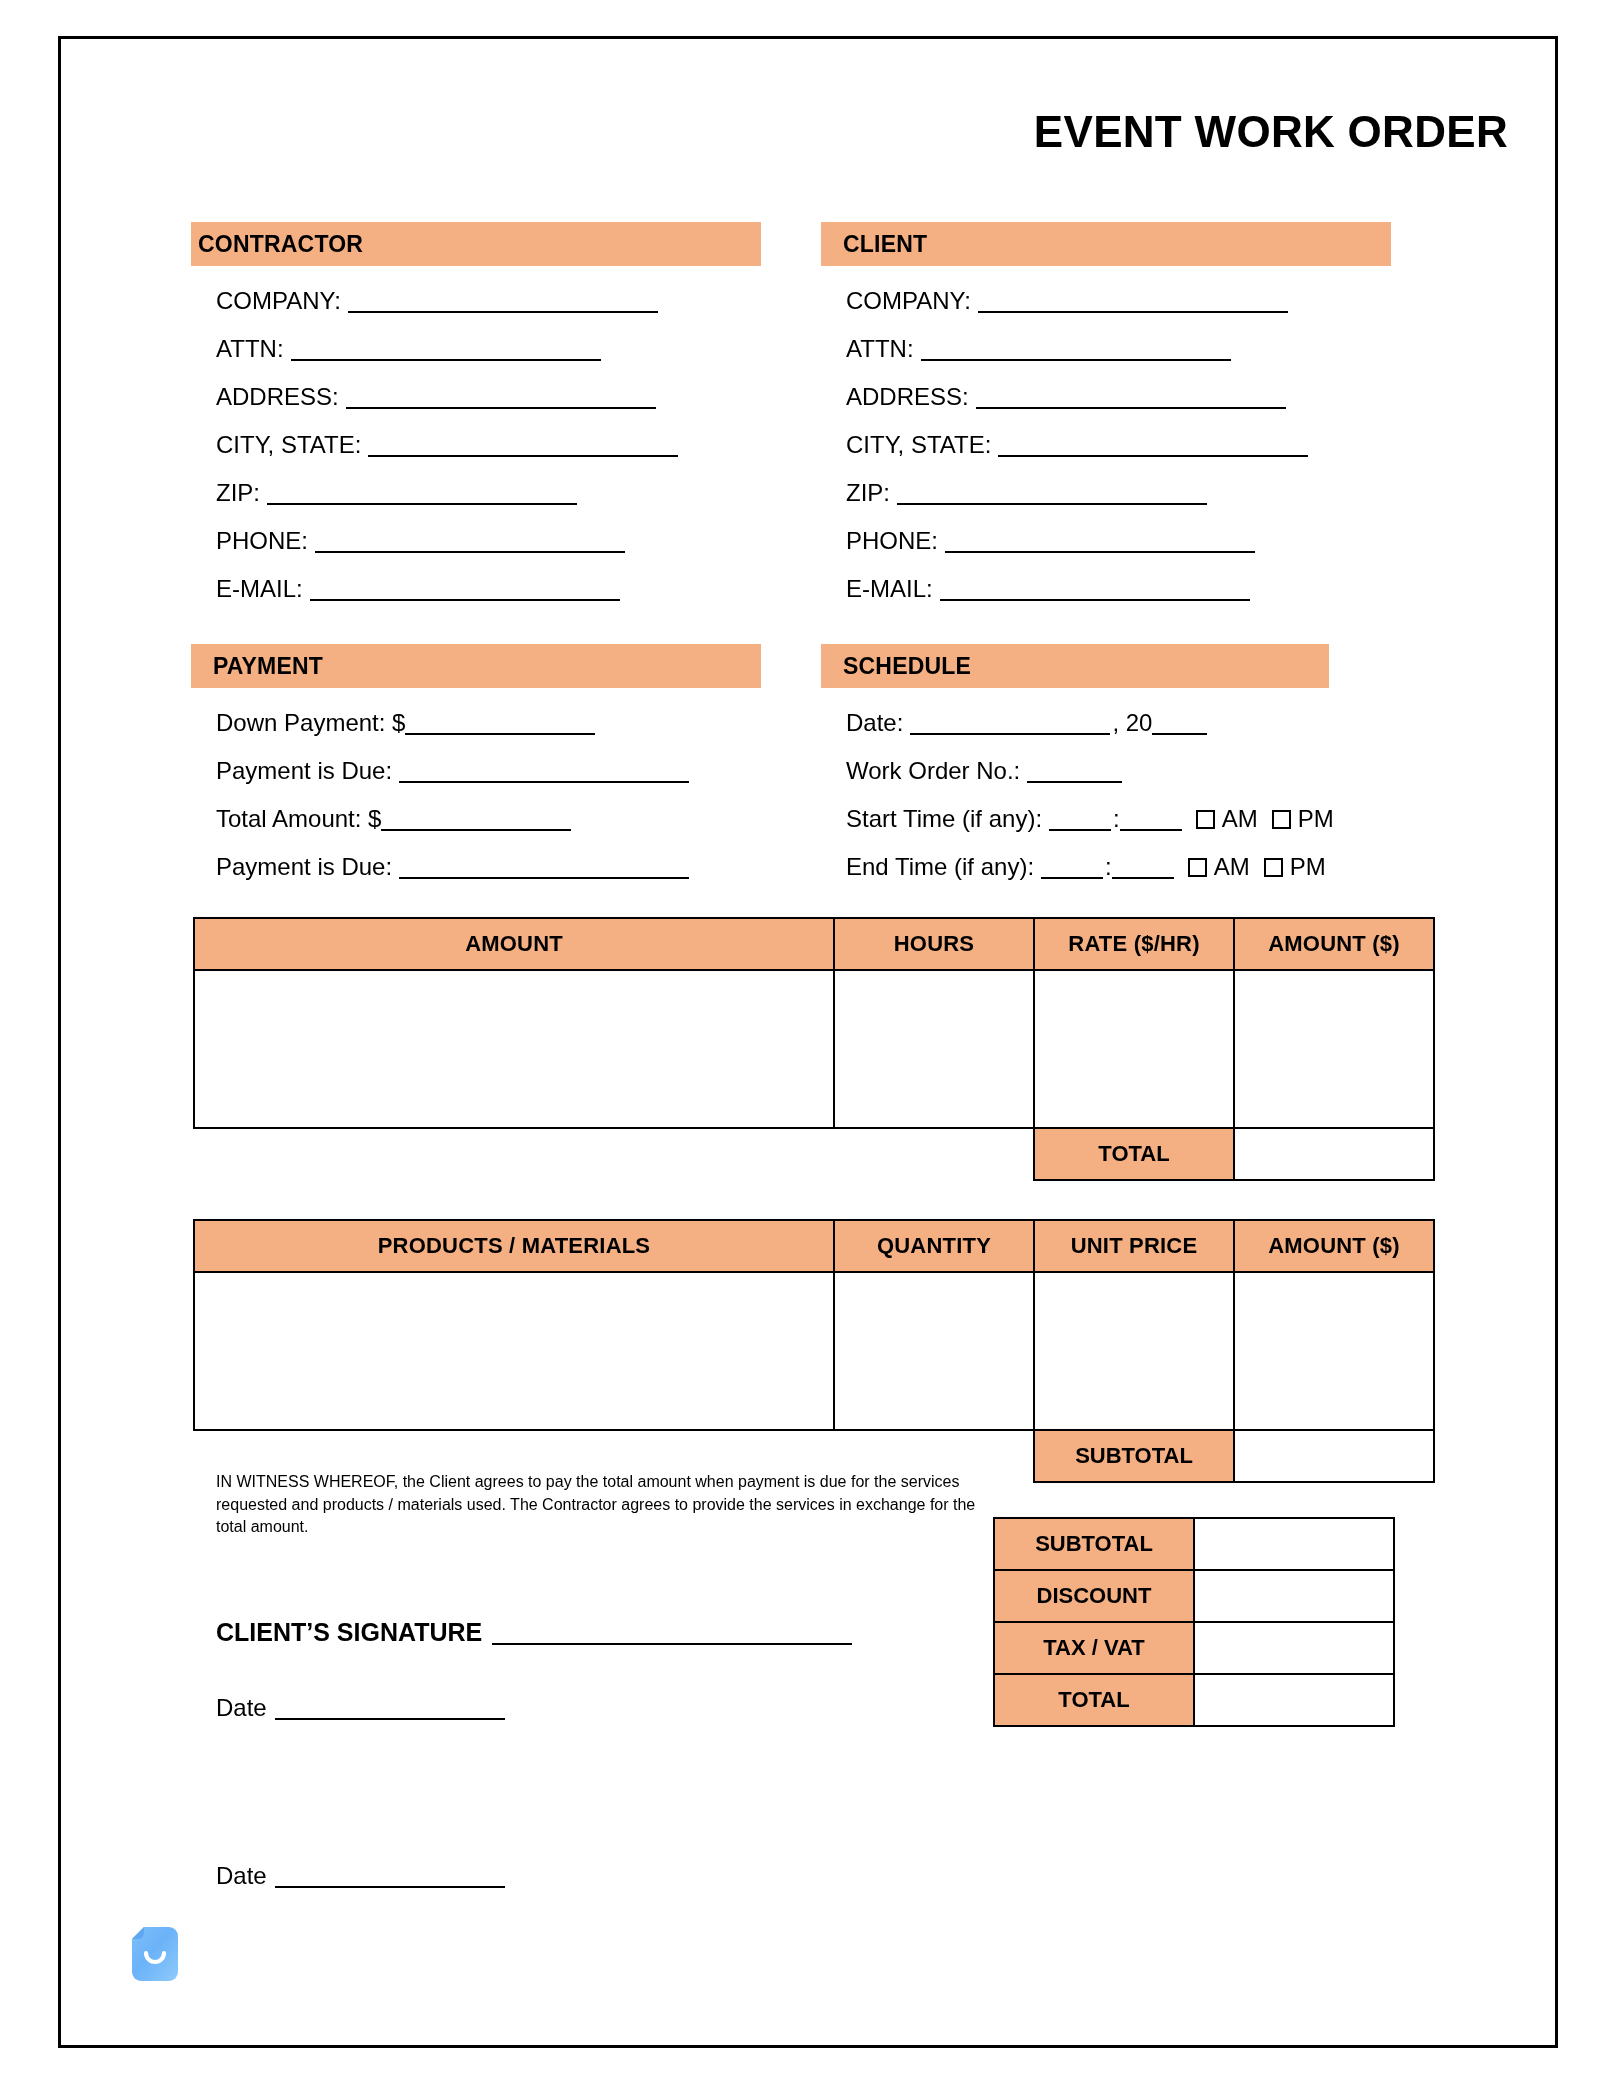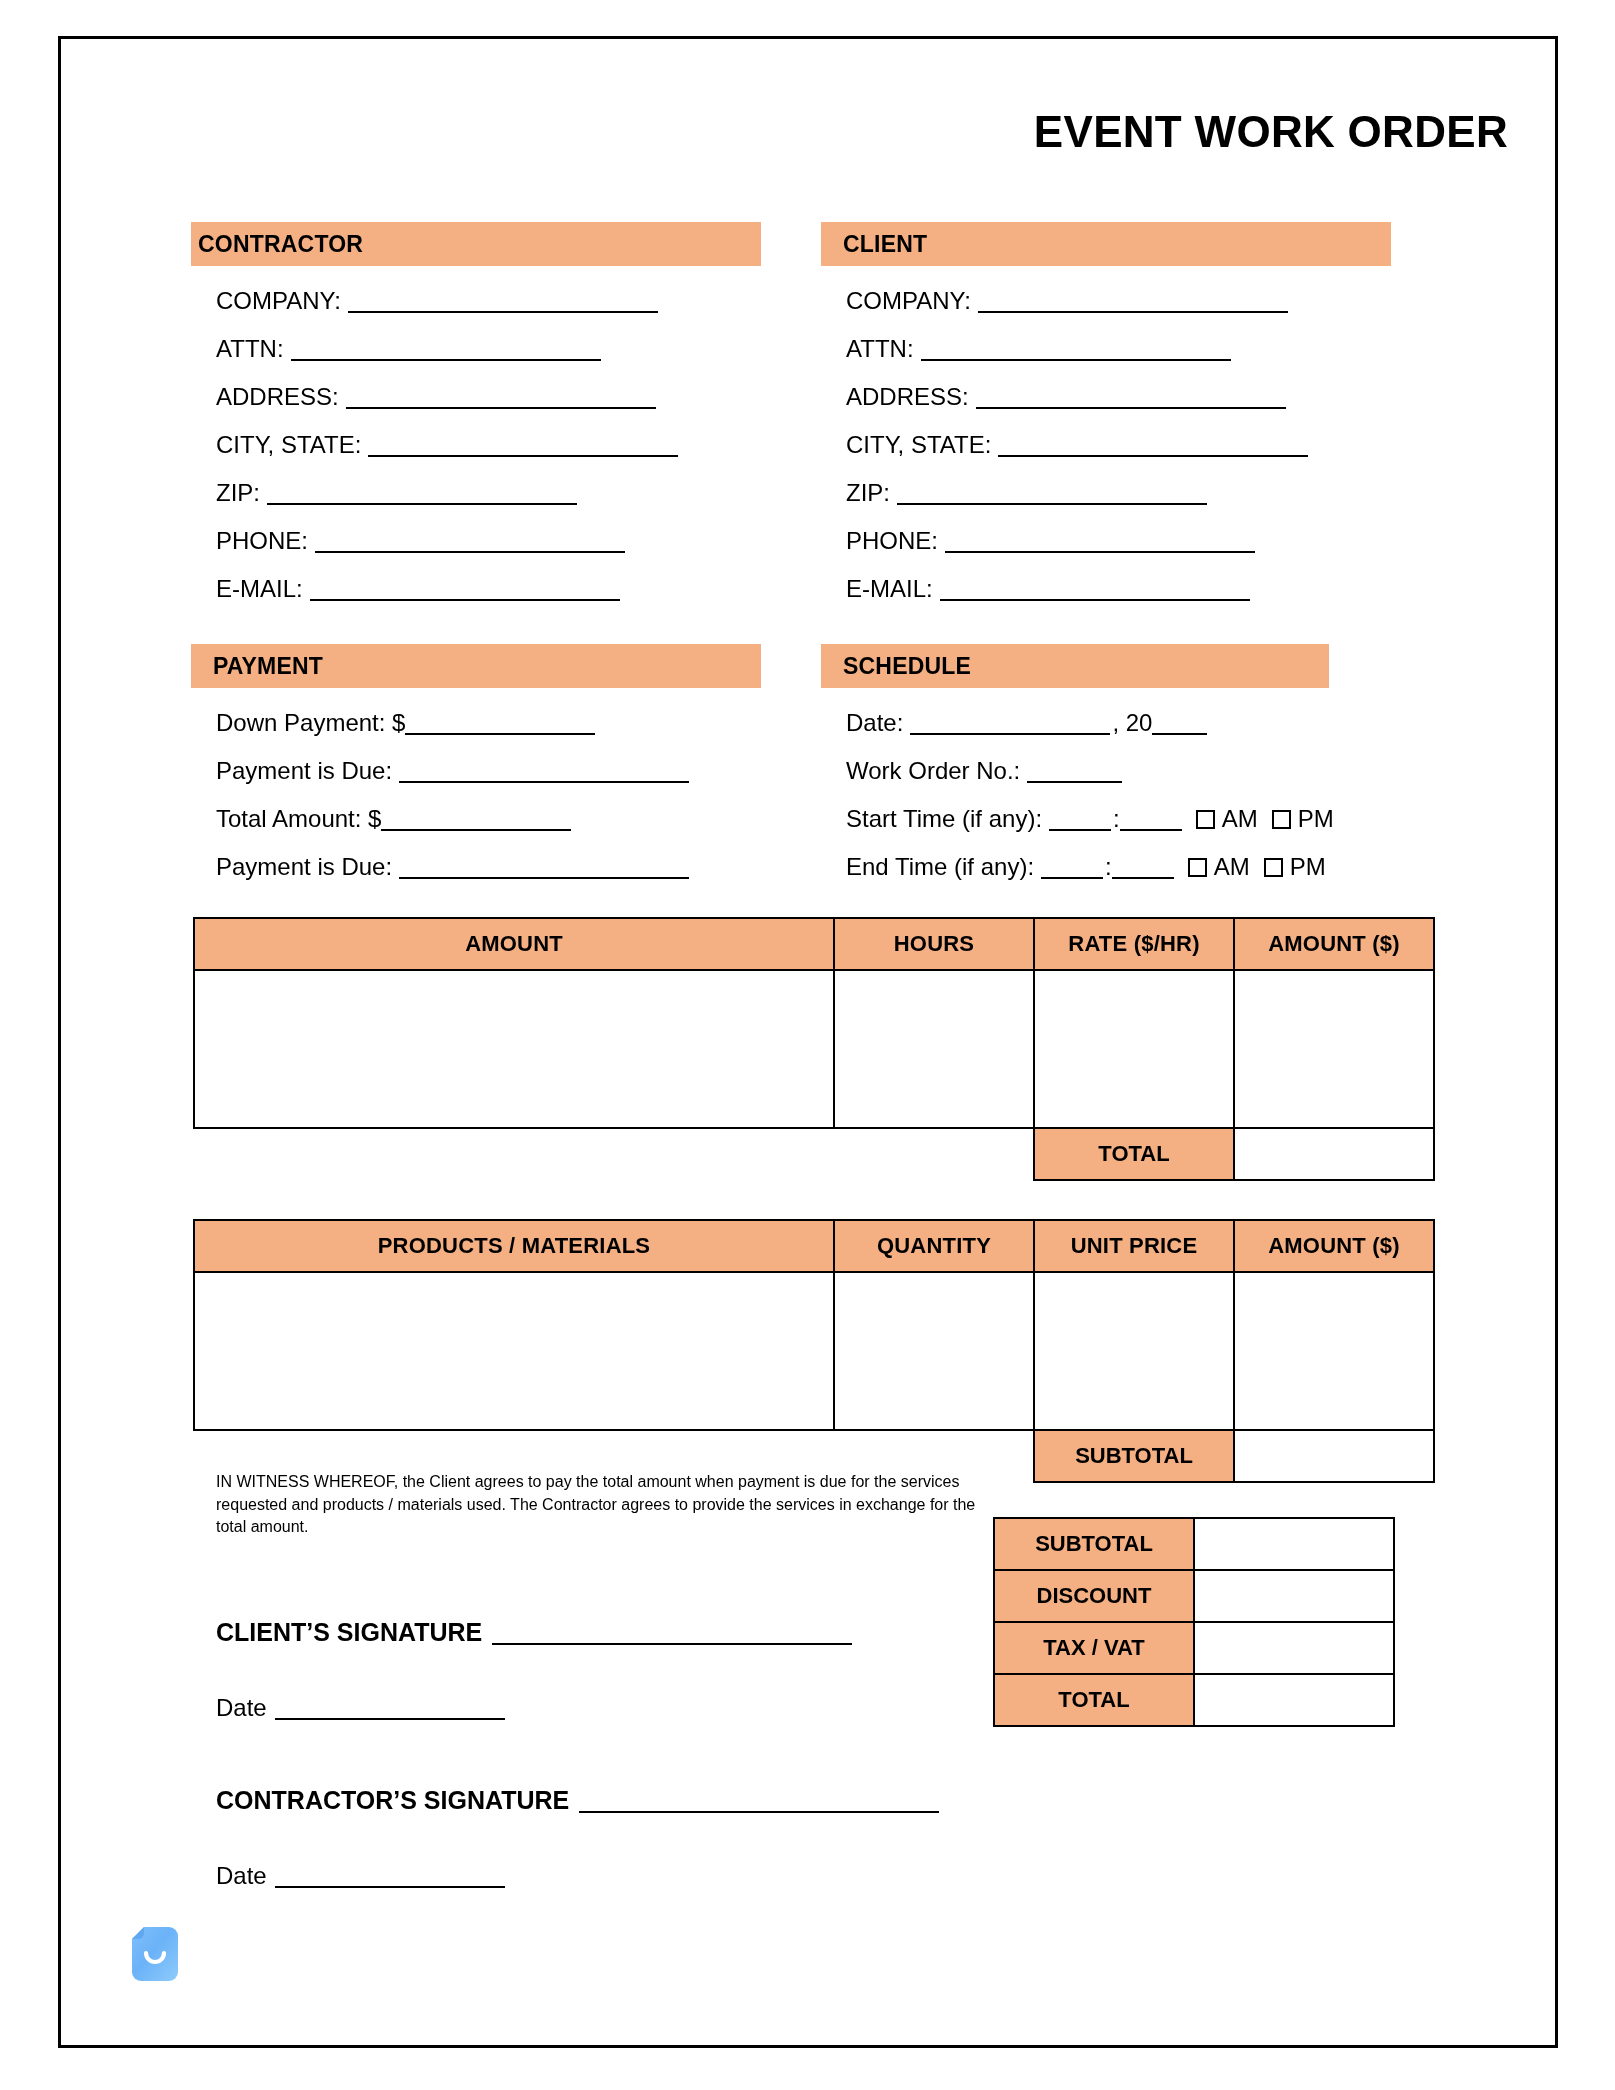--- a/index.html
+++ b/index.html
@@ -357,24 +357,20 @@
 
     <div class="sigrow" style="left:155px; top:1570px;">
       <span class="sigbold">CLIENT’S SIGNATURE</span>
       <span class="fline" style="width:360px;"></span>
     </div>
     <div class="sigrow" style="left:155px; top:1645px;">
       <span class="datelbl">Date</span>
       <span class="fline" style="width:230px;"></span>
     </div>
 
-    <div class="sigrow" style="left:155px; top:1738px;">
-      <span class="sigbold">CONTRACTOR’S SIGNATURE</span>
-      <span class="fline" style="width:360px;"></span>
-    </div>
     <div class="sigrow" style="left:155px; top:1813px;">
       <span class="datelbl">Date</span>
       <span class="fline" style="width:230px;"></span>
     </div>
 
     <div class="logo">
       <svg viewBox="0 0 52 58" width="52" height="58" xmlns="http://www.w3.org/2000/svg">
         <defs>
           <linearGradient id="lg" x1="0" y1="0" x2="1" y2="1">
             <stop offset="0%" stop-color="#7FC0FA"></stop>

